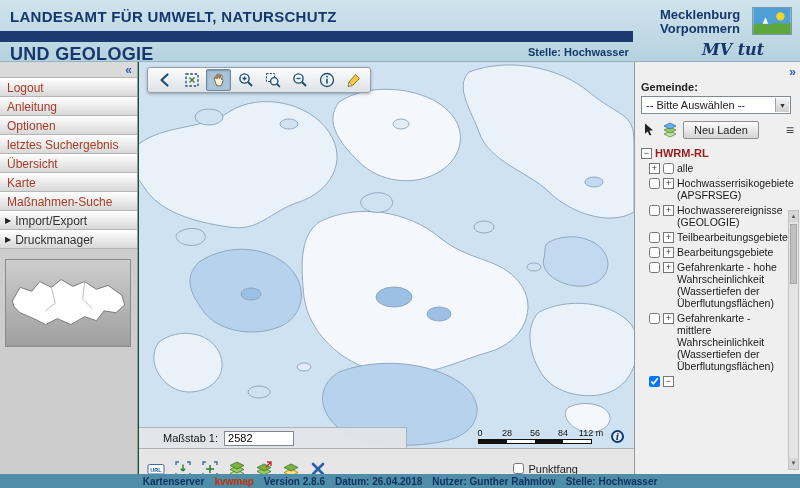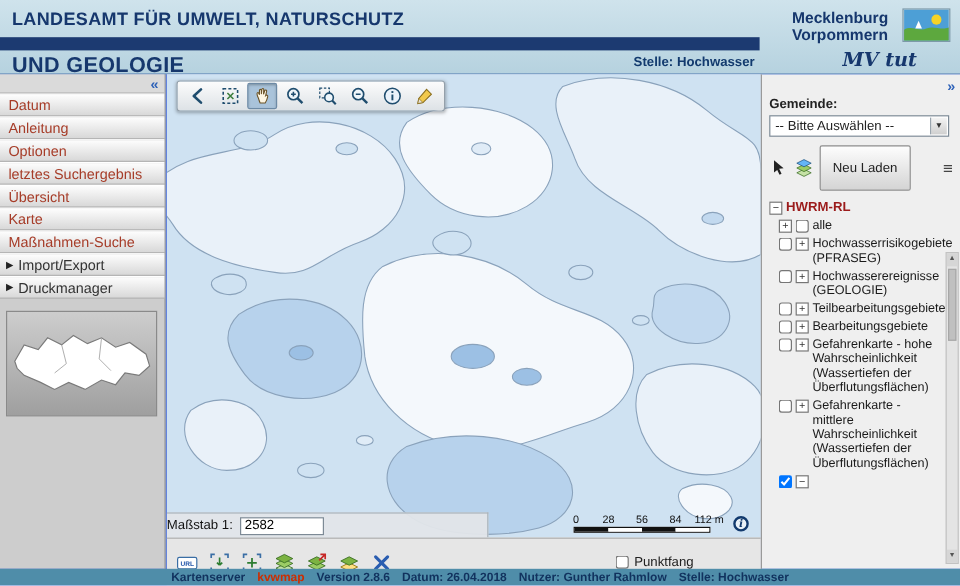--- a/index.html
+++ b/index.html
@@ -1,17 +1,17 @@
 <!DOCTYPE html>
 <html><head>
 <meta charset="utf-8">
 <style>
   *{margin:0;padding:0;box-sizing:border-box;}
   html,body{width:800px;height:488px;overflow:hidden;font-family:"Liberation Sans",sans-serif;}
-  .app{position:relative;width:800px;height:488px;background:#1d4ed8;overflow:hidden;}
+  .app{position:relative;width:800px;height:488px;background:#14532d;overflow:hidden;}
 
   
   .header{position:absolute;top:0;left:0;width:800px;height:62px;
     background:linear-gradient(#cfe3ec,#b6d2df);border-bottom:1px solid #93b3c2;}
   .title1{position:absolute;top:8px;left:10px;font-size:15px;font-weight:bold;color:#16376d;letter-spacing:.3px;}
   .navy-bar{position:absolute;top:31px;left:0;width:633px;height:11px;background:#1c3a71;}
   .title2{position:absolute;top:44px;left:10px;font-size:18px;font-weight:bold;color:#16376d;letter-spacing:.3px;}
   .stelle{position:absolute;top:46px;left:528px;font-size:11px;font-weight:bold;color:#123a6e;}
   .logo-text{position:absolute;top:8px;left:660px;line-height:14px;font-size:13px;font-weight:bold;color:#16376d;}
   .logo-graphic{position:absolute;top:7px;left:752px;width:40px;height:28px;border:1px solid #7d99a8;}
@@ -31,21 +31,21 @@
   .center{position:absolute;top:62px;left:139px;width:495px;height:412px;background:#e6e6e6;}
   .map-area{position:absolute;top:0;left:0;width:495px;height:386px;background:#cfe2f2;overflow:hidden;}
   .map-svg{position:absolute;top:0;left:0;width:100%;height:100%;}
   .map-toolbar{position:absolute;top:5px;left:8px;height:26px;display:flex;align-items:center;gap:2px;padding:0 4px;
     background:linear-gradient(#fcfcfc,#dde2e6);border:1px solid #94a0aa;border-radius:3px;box-shadow:0 1px 3px rgba(0,0,0,.3);}
   .tool-btn{width:25px;height:22px;display:flex;align-items:center;justify-content:center;border-radius:2px;border:1px solid transparent;cursor:pointer;background:transparent;}
   .tool-btn.active{background:#a9c3da;border:1px solid #6d8aa5;box-shadow:inset 0 1px 2px rgba(0,0,0,.25);}
   .tool-btn svg{width:18px;height:18px;display:block;}
 
   .scale-strip{position:absolute;bottom:0;left:0;height:21px;width:268px;background:rgba(226,229,233,.95);
-    border-top:1px solid #aab3bb;border-right:1px solid #aab3bb;display:flex;align-items:center;padding-left:0;gap:6px;font-size:11px;color:#111;}
+    border-top:1px solid #aab3bb;border-right:1px solid #aab3bb;display:flex;align-items:center;padding-left:24px;gap:6px;font-size:11px;color:#111;}
   .scale-input{width:70px;height:15px;font-size:11px;border:1px solid #7d8a96;background:#fff;padding:0 3px;font-family:"Liberation Sans",sans-serif;}
 
   .scalebar{position:absolute;bottom:3px;right:30px;width:126px;height:17px;}
   .sb-labels{position:relative;height:10px;font-size:9px;color:#111;}
   .sb-labels span{position:absolute;transform:translateX(-50%);white-space:nowrap;}
   .sb-bar{position:relative;margin-top:1px;width:114px;height:5px;border:1px solid #111;display:flex;background:#fff;}
   .sb-bar i{display:block;height:100%;width:28px;}
   .sb-bar i.b{background:#111;} .sb-bar i.w{background:#fff;}
   .info-circle{position:absolute;bottom:5px;right:10px;width:13px;height:13px;border:2px solid #123a6e;border-radius:50%;
     font-size:9px;font-weight:bold;color:#123a6e;display:flex;align-items:center;justify-content:center;
@@ -61,21 +61,21 @@
   
   .rightpanel{position:absolute;top:62px;left:634px;width:166px;height:412px;background:#efefef;border-left:1px solid #9a9a9a;padding:3px 4px 0 6px;}
   .rp-collapse{position:absolute;top:3px;right:4px;color:#2e62b8;font-weight:bold;font-size:12px;cursor:pointer;}
   .gemeinde-label{font-size:11px;font-weight:bold;color:#222;margin-top:16px;}
   .gselect{margin-top:3px;width:150px;height:18px;border:1px solid #7d8a96;background:#fff;display:flex;align-items:center;
     font-size:11px;color:#222;position:relative;padding-left:4px;cursor:pointer;}
   .gselect .arrowbox{position:absolute;right:1px;top:1px;bottom:1px;width:14px;background:linear-gradient(#f4f4f4,#cfcfcf);
     border-left:1px solid #9aa5ae;display:flex;align-items:center;justify-content:center;font-size:7px;color:#333;}
   .rp-tools{display:flex;align-items:center;margin-top:7px;gap:5px;padding-right:2px;}
   .rp-tools svg{width:16px;height:16px;display:block;}
-  .reload-btn{font-size:11px;padding:12px 10px;background:linear-gradient(#fdfdfd,#d4d4d4);border:1px solid #8f8f8f;border-radius:2px;color:#222;cursor:pointer;font-family:"Liberation Sans",sans-serif;}
+  .reload-btn{font-size:11px;padding:2px 10px;background:linear-gradient(#fdfdfd,#d4d4d4);border:1px solid #8f8f8f;border-radius:2px;color:#222;cursor:pointer;font-family:"Liberation Sans",sans-serif;}
   .hamburger{margin-left:auto;font-size:14px;color:#444;cursor:pointer;line-height:12px;}
 
   .tree{margin-top:8px;font-size:10.5px;color:#1a1a1a;line-height:12px;position:relative;height:300px;overflow:hidden;padding-right:12px;}
   .trow{display:flex;align-items:flex-start;margin-bottom:3px;gap:3px;}
   .trow.indent{margin-left:8px;}
   .cb{width:11px;height:11px;margin:0;flex:none;margin-top:1px;}
   .pbox{width:11px;height:11px;flex:none;border:1px solid #767676;background:#fff;font-size:9px;line-height:9px;text-align:center;color:#333;cursor:pointer;margin-top:1px;}
   .tlabel{flex:1;}
   .root-label{color:#9b1b1b;font-weight:bold;font-size:11px;}
   .row-menu{display:inline-block;margin-left:4px;font-size:12px;color:#444;cursor:pointer;}
@@ -112,21 +112,21 @@
         <path d="M10,17 L13,10 L16,17 Z" fill="#ffffff"></path>
       </svg>
     </div>
     <div class="logo-tagline">MV tut gut.</div>
   </div>
 
   <div class="sidebar">
     <div class="collapse-strip">
       <span>«</span>
     </div>
-    <div class="menu-item">Datum</div>
+    <div class="menu-item">Logout</div>
     <div class="menu-item">Anleitung</div>
     <div class="menu-item">Optionen</div>
     <div class="menu-item">letztes Suchergebnis</div>
     <div class="menu-item">Übersicht</div>
     <div class="menu-item">Karte</div>
     <div class="menu-item">Maßnahmen-Suche</div>
     <div class="menu-group">
       <span class="tri">▶</span>
       <span>Import/Export</span>
     </div>
@@ -337,21 +337,21 @@
       </div>
 
       <div class="trow indent">
         <span class="pbox">+</span>
         <input type="checkbox" class="cb" style="">
         <span class="tlabel">alle</span>
       </div>
       <div class="trow indent">
         <input type="checkbox" class="cb" style="">
         <span class="pbox">+</span>
-        <span class="tlabel">Hochwasserrisikogebiete (PFRASEG)</span>
+        <span class="tlabel">Hochwasserrisikogebiete (APSFRSEG)</span>
       </div>
       <div class="trow indent">
         <input type="checkbox" class="cb" style="">
         <span class="pbox">+</span>
         <span class="tlabel">Hochwasserereignisse (GEOLOGIE)</span>
       </div>
       <div class="trow indent">
         <input type="checkbox" class="cb" style="">
         <span class="pbox">+</span>
         <span class="tlabel">Teilbearbeitungsgebiete</span>

